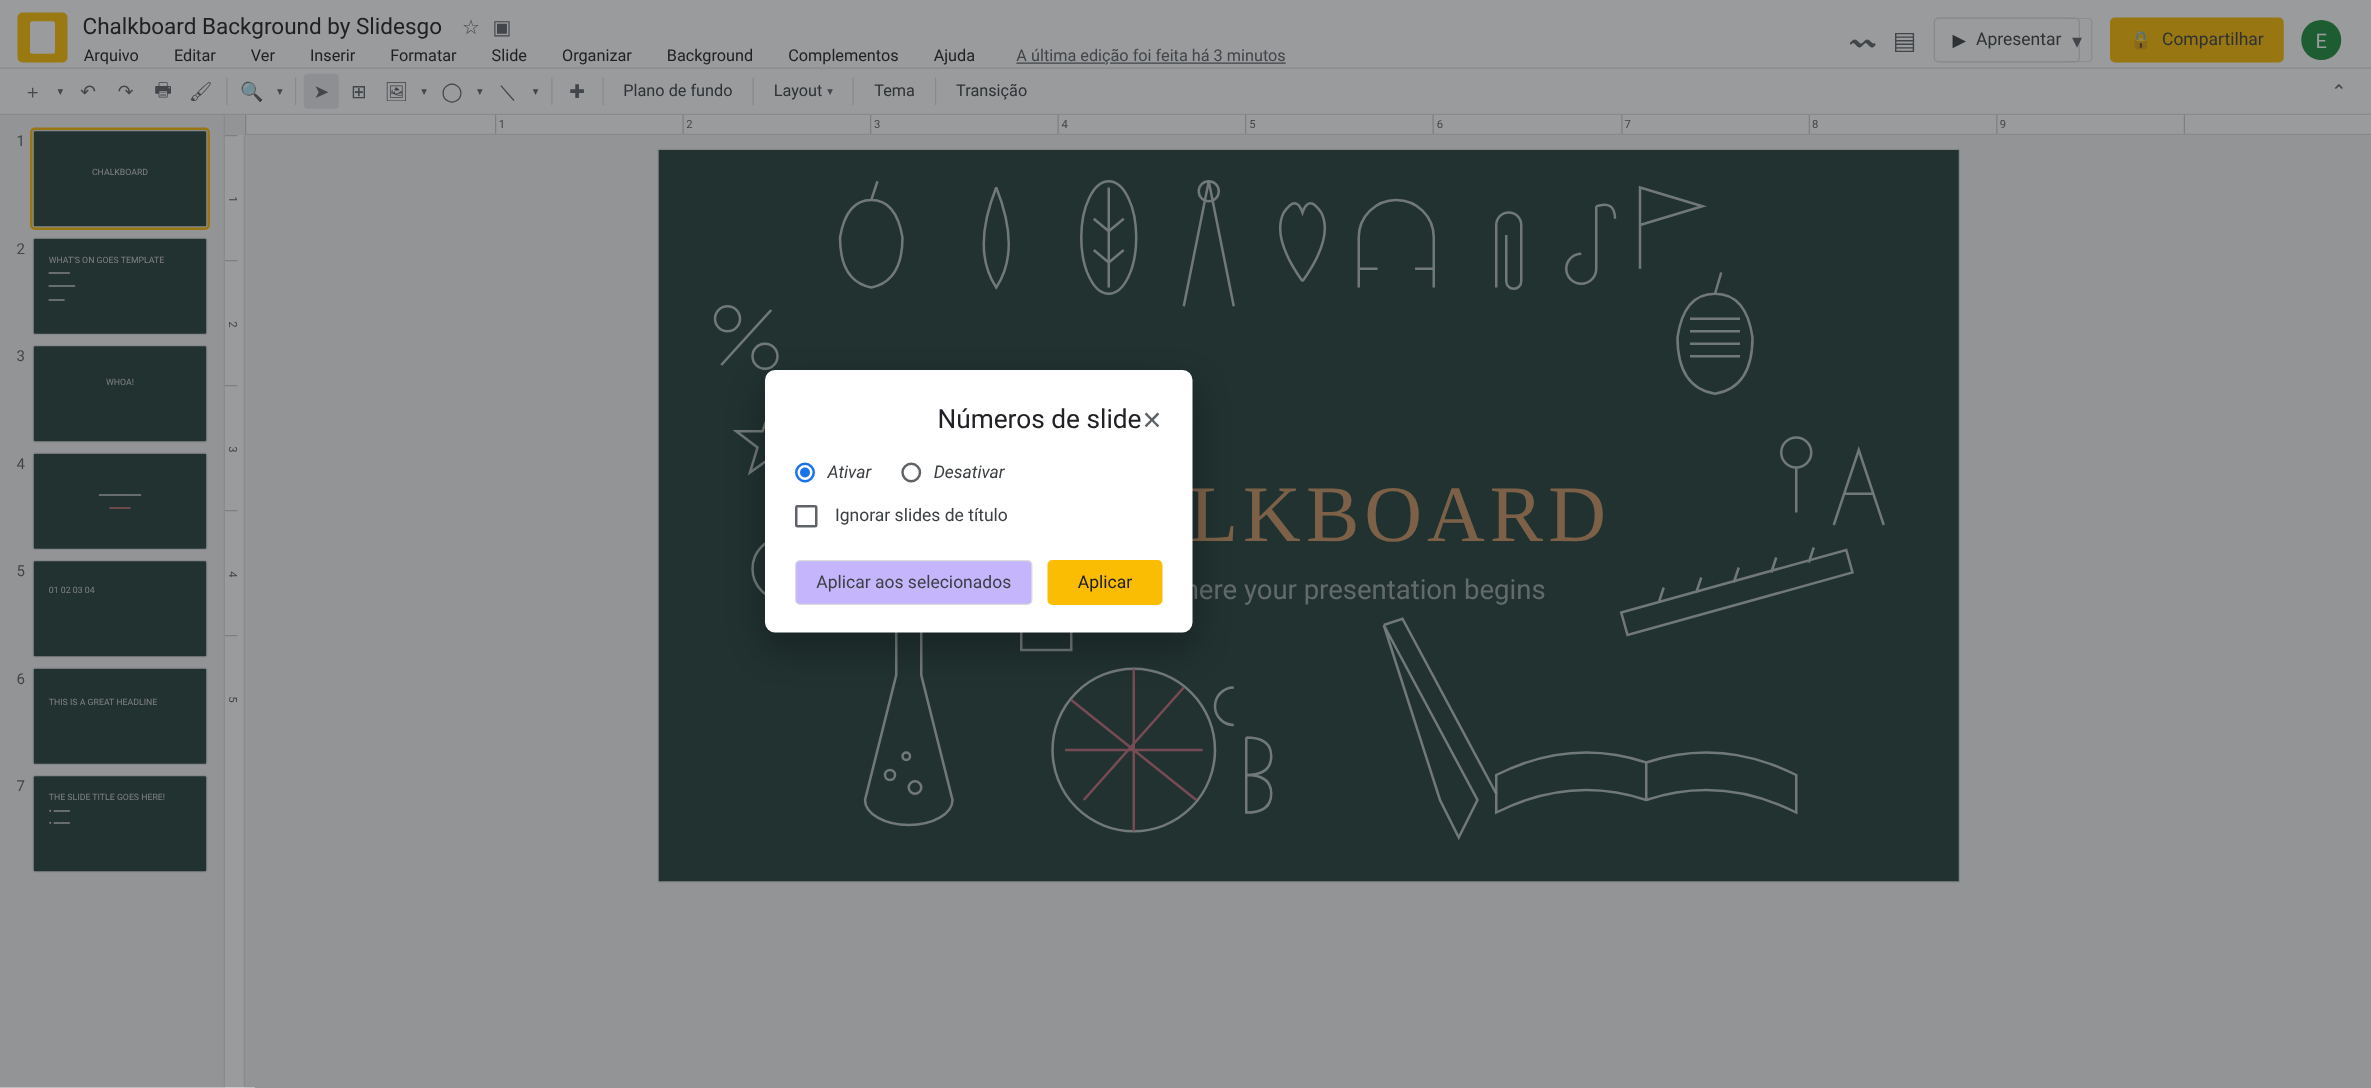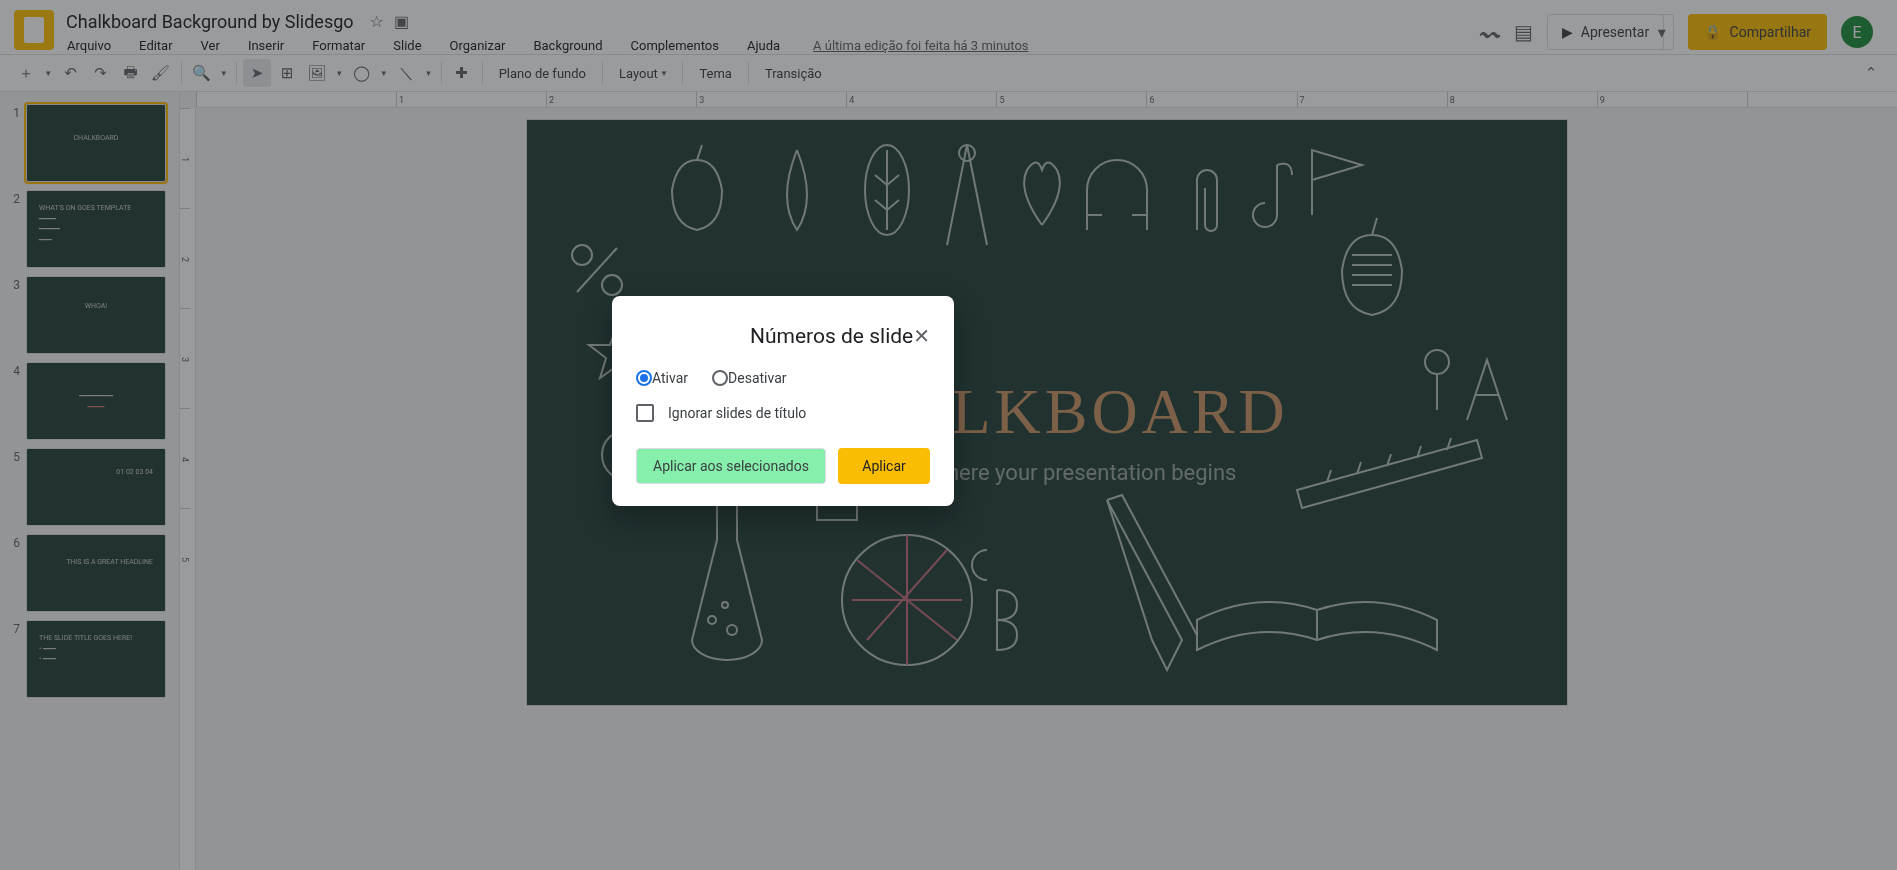--- a/index.html
+++ b/index.html
@@ -53,30 +53,30 @@
 
 
 .scrim { position: absolute; inset: 0; background: rgba(32,33,36,.45); z-index: 90; }
 
 
 .dialog { position: absolute; z-index: 100; top: 296px; left: 612px; width: 342px; background: #fff; border-radius: 8px; box-shadow: 0 12px 30px rgba(0,0,0,.3); padding: 28px 24px 22px; }
 .dialog-title-row { display: flex; align-items: center; justify-content: flex-end; margin-bottom: 22px; }
 .dialog-title { font-size: 21px; color: #202124; font-weight: 400; }
 .close-x { color: #5f6368; font-size: 20px; cursor: pointer; font-weight: 300; }
 .radio-row { display: flex; gap: 24px; margin-bottom: 18px; align-items: center; }
-.radio-opt { display: flex; align-items: flex-start; gap: 0; cursor: pointer; }
+.radio-opt { display: flex; align-items: flex-start; gap: 10px; cursor: pointer; font-style: italic; }
 .radio { width: 16px; height: 16px; border-radius: 50%; border: 2px solid #5f6368; display: flex; align-items: center; justify-content: center; }
 .radio.on { border-color: #1a73e8; }
 .radio.on::after { content: ''; width: 8px; height: 8px; border-radius: 50%; background: #1a73e8; }
 .radio-label { font-size: 14px; color: #3c4043; }
 .check-row { display: flex; align-items: center; gap: 14px; margin-bottom: 26px; cursor: pointer; }
 .checkbox { width: 18px; height: 18px; border: 2px solid #5f6368; border-radius: 2px; }
 .check-label { font-size: 14px; color: #3c4043; }
 .dialog-actions { display: flex; gap: 12px; }
-.btn-secondary { flex: 1; height: 36px; border: 1px solid #dadce0; border-radius: 4px; background: #86efac; font-size: 14px; color: #3c4043; cursor: pointer; }
+.btn-secondary { flex: 1; height: 36px; border: 1px solid #dadce0; border-radius: 4px; background: #c4b5fd; font-size: 14px; color: #3c4043; cursor: pointer; }
 .btn-primary { width: 92px; height: 36px; border-radius: 4px; background: #fbbc04; border: none; font-size: 14px; color: #202124; cursor: pointer; }
 </style>
 </head>
 <body>
 
 <div class="titlebar">
   <div class="logo">
       <div class="logo-inner"></div>
     </div>
   <div class="title-area">
@@ -173,27 +173,27 @@
     </div>
     <div class="thumb-row">
       <div class="thumb-num">4</div>
       <div class="thumb">
           <div class="thumb-content" style="text-align:center;padding-top:28px">━━━━━━━━<br><span style="color:#d77">━━━━</span></div>
         </div>
     </div>
     <div class="thumb-row">
       <div class="thumb-num">5</div>
       <div class="thumb">
-          <div class="thumb-content" style="text-align:right;padding-top:18px"><span>01 02 03 04</span></div>
+          <div class="thumb-content" style="text-align:left;padding-top:18px"><span>01 02 03 04</span></div>
         </div>
     </div>
     <div class="thumb-row">
       <div class="thumb-num">6</div>
       <div class="thumb">
-          <div class="thumb-content" style="text-align:right;padding-top:22px"><span>THIS IS A GREAT HEADLINE</span></div>
+          <div class="thumb-content" style="text-align:left;padding-top:22px"><span>THIS IS A GREAT HEADLINE</span></div>
         </div>
     </div>
     <div class="thumb-row">
       <div class="thumb-num">7</div>
       <div class="thumb">
           <div class="thumb-content"><span>THE SLIDE TITLE GOES HERE!</span><br>• ━━━<br>• ━━━</div>
         </div>
     </div>
   </div>
 

